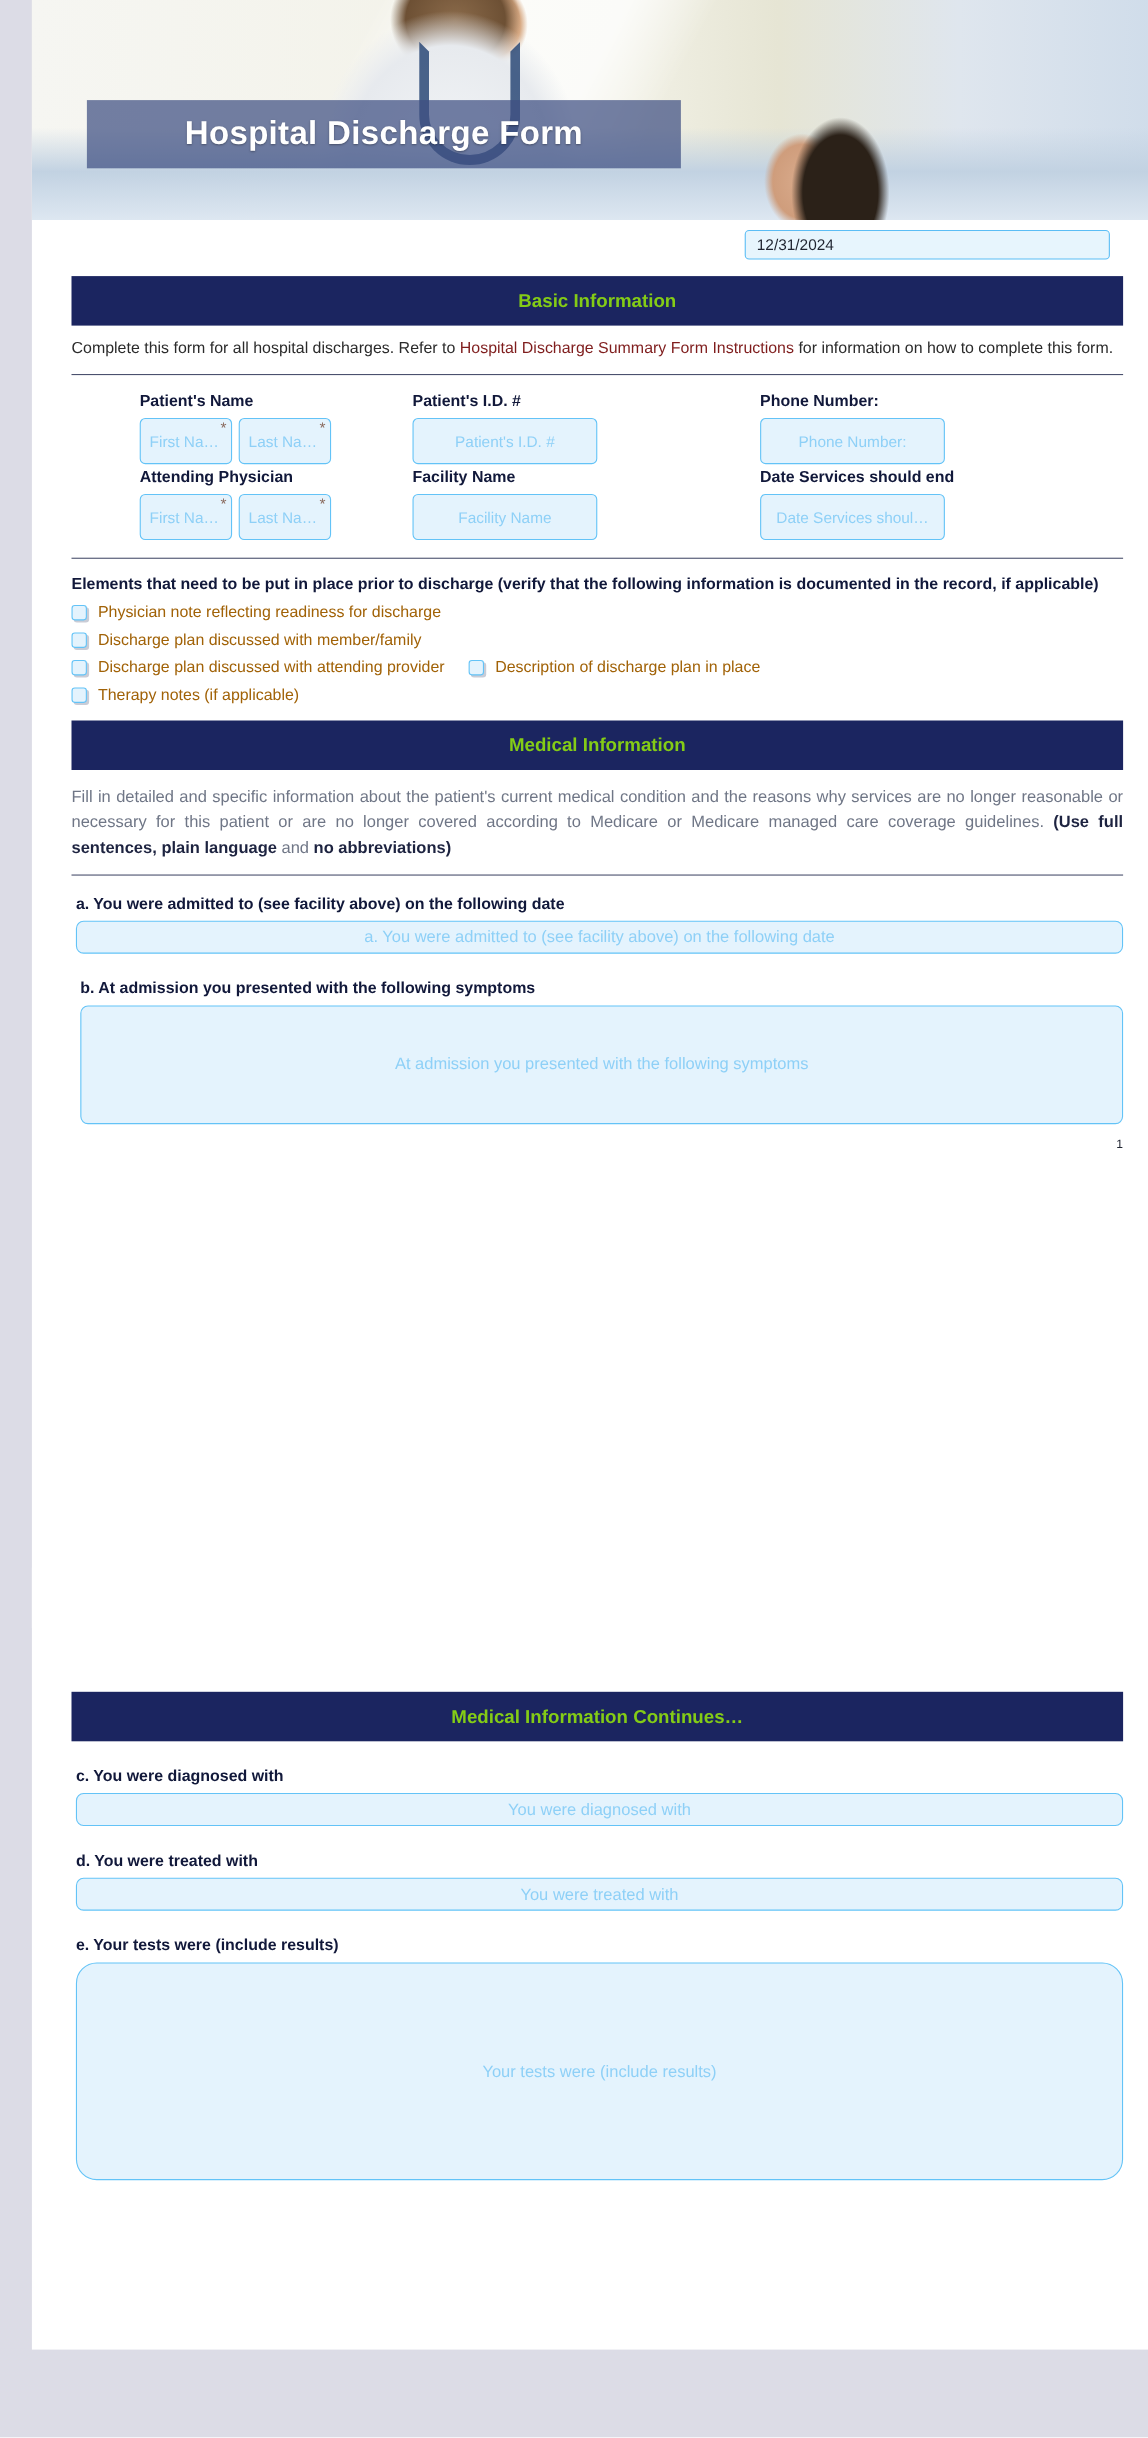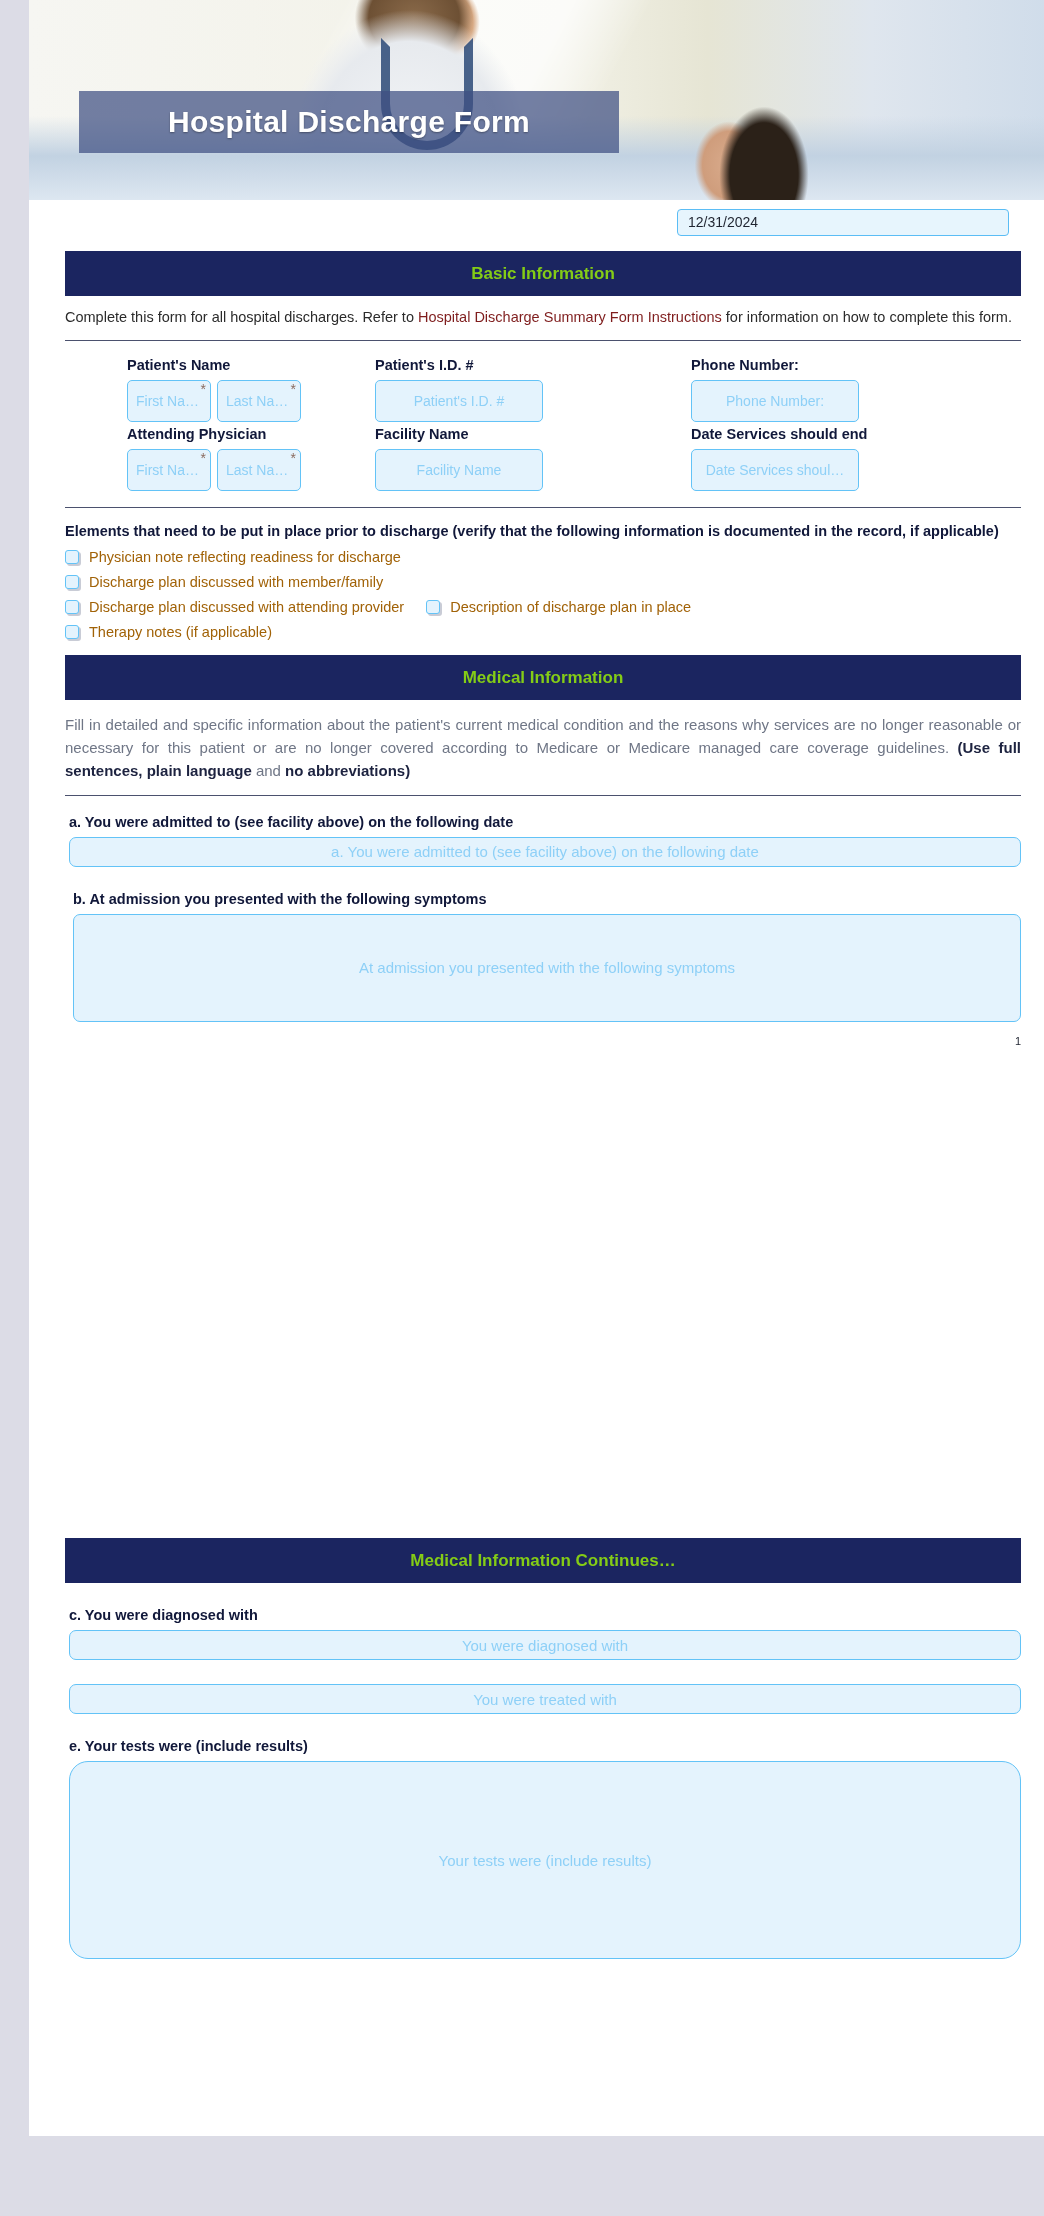--- a/index.html
+++ b/index.html
@@ -416,20 +416,21 @@
       </div>
 
       <div class="q-wrap indent-a">
         <div class="q-label">c. You were diagnosed with</div>
         <div class="big-input h1">
           <span>You were diagnosed with</span>
         </div>
       </div>
 
       <div class="q-wrap indent-a">
+        <div class="q-label">d. You were treated with</div>
         <div class="big-input h1">
           <span>You were treated with</span>
         </div>
       </div>
 
       <div class="q-wrap indent-a">
         <div class="q-label">e. Your tests were (include results)</div>
         <div class="big-input ta-tall">
           <span>Your tests were (include results)</span>
         </div>

